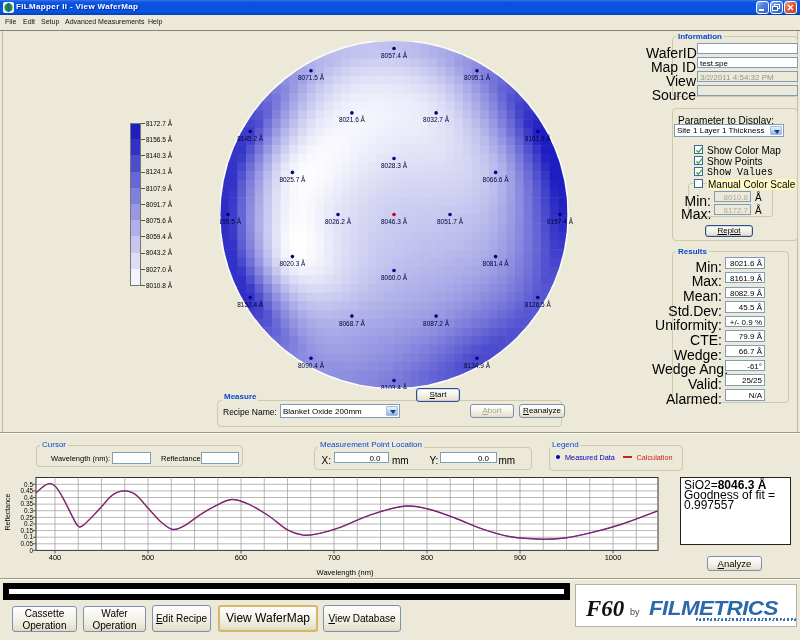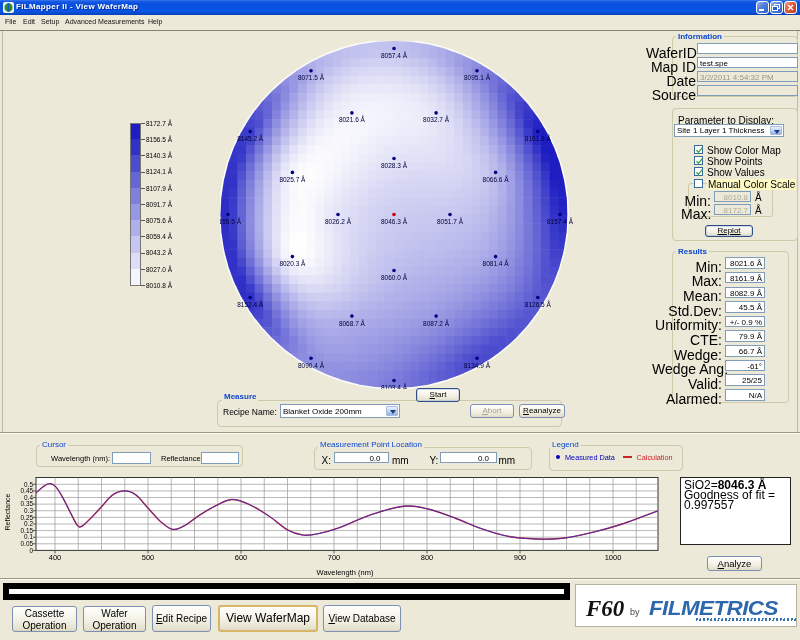--- a/index.html
+++ b/index.html
@@ -1508,21 +1508,21 @@
 <div class="sctick" style="top:162.0px;"></div>
 <div class="sclab" style="top:158.8px;">8010.8 Å</div>
 </div>
 
 <div class="grp" style="left:672px;top:36px;width:126px;height:61px;"></div>
 <div class="glab" style="left:676px;top:32px;">Information</div>
 <div class="rlbl" style="left:646px;top:45px;width:50px;">WaferID</div>
 <div class="inp" style="left:697px;top:43px;width:101px;height:11px;"></div>
 <div class="rlbl" style="left:646px;top:59px;width:50px;">Map ID</div>
 <div class="inp" style="left:697px;top:57px;width:101px;height:11px;">test.spe</div>
-<div class="rlbl" style="left:646px;top:73px;width:50px;">Date</div>
+<div class="rlbl" style="left:646px;top:73px;width:50px;">View</div>
 <div class="inp dis" style="left:697px;top:71px;width:101px;height:11px;">3/2/2011 4:54:32 PM</div>
 <div class="rlbl" style="left:646px;top:87px;width:50px;">Source</div>
 <div class="inp dis" style="left:697px;top:85px;width:101px;height:11px;"></div>
 
 <div class="grp" style="left:672px;top:108px;width:126px;height:133px;"></div>
 <div class="glab" style="left:676px;top:104px;margin-top:22px;">Display</div>
 <div class="lbl" style="left:678px;top:115px;">Parameter to Display:</div>
 <div class="cmb" style="left:674px;top:124px;width:110px;height:13px;">Site 1 Layer 1 Thickness<span class="cmbbtn" style="height:9px;"></span></div>
 <div class="chk" style="left:694px;top:145px;">
       <svg width="9" height="9">
@@ -1534,21 +1534,21 @@
       <svg width="9" height="9">
         <path d="M1.5 4.2 L3.4 6.3 L7.3 1.6" stroke="#35ac35" stroke-width="1.3" fill="none"></path>
       </svg>
     </div>
 <div class="lbl" style="left:707px;top:156px;">Show Points</div>
 <div class="chk" style="left:694px;top:167px;">
       <svg width="9" height="9">
         <path d="M1.5 4.2 L3.4 6.3 L7.3 1.6" stroke="#35ac35" stroke-width="1.3" fill="none"></path>
       </svg>
     </div>
-<div class="lbl" style="left:707px;top:167px;">Show Values</div>
+<div class="lbl" style="left:707px;top:167px;font-family:Liberation Mono, monospace;">Show Values</div>
 <div class="grp" style="left:688px;top:183px;width:85px;height:34px;border-radius:3px;"></div>
 <div class="chk" style="left:694px;top:179px;background:#fff;"></div>
 <div class="lbl" style="left:707px;top:179px;background:#fef9c3;padding:0 1px;">Manual Color Scale</div>
 <div class="rlbl" style="left:681px;top:193px;width:30px;">Min:</div>
 <div class="inp dis rt" style="left:714px;top:191px;width:37px;height:11px;color:#b0aa98;">8010.8</div>
 <div class="lbl" style="left:755px;top:192px;">Å</div>
 <div class="rlbl" style="left:681px;top:206px;width:30px;">Max:</div>
 <div class="inp dis rt" style="left:714px;top:204px;width:37px;height:11px;color:#b0aa98;">8172.7</div>
 <div class="lbl" style="left:755px;top:205px;">Å</div>
 <div class="btn def" style="left:705px;top:225px;width:48px;height:12px;line-height:10px;"><u>Replot</u></div>

